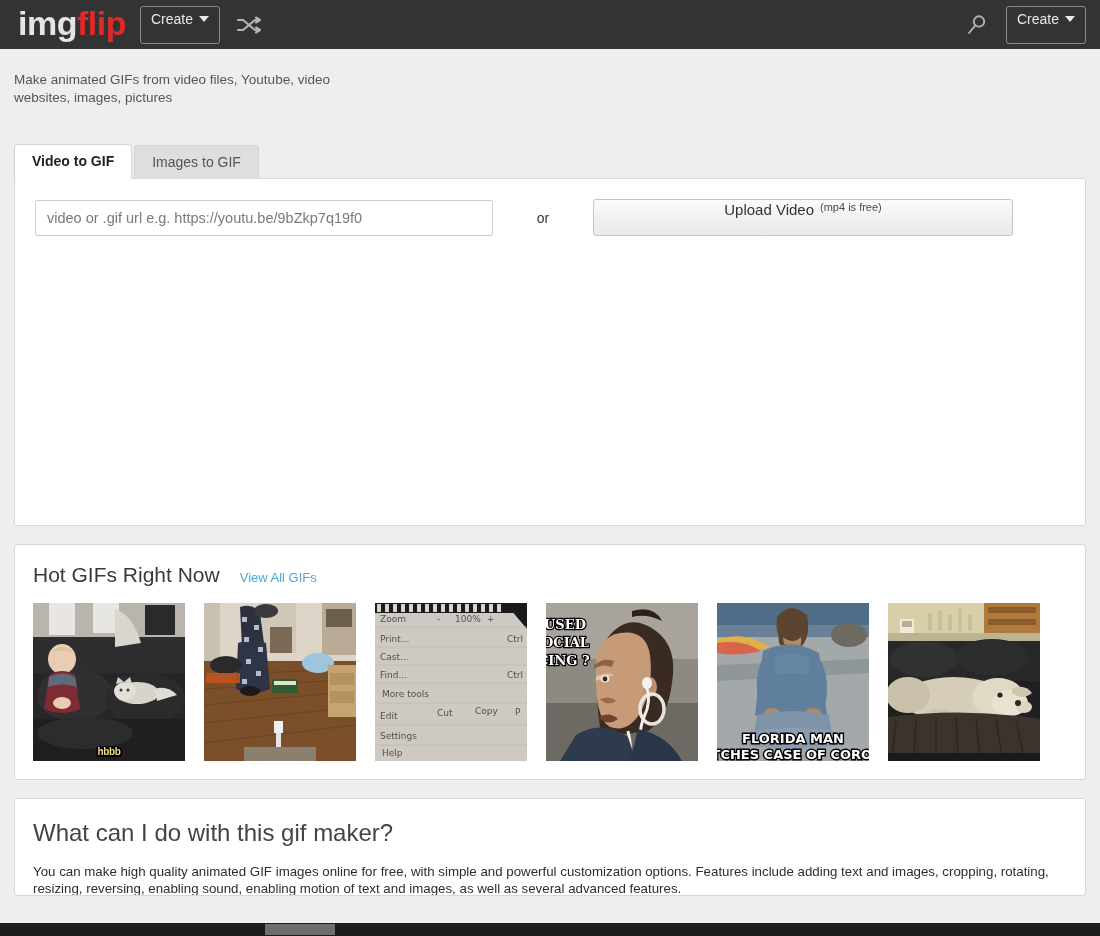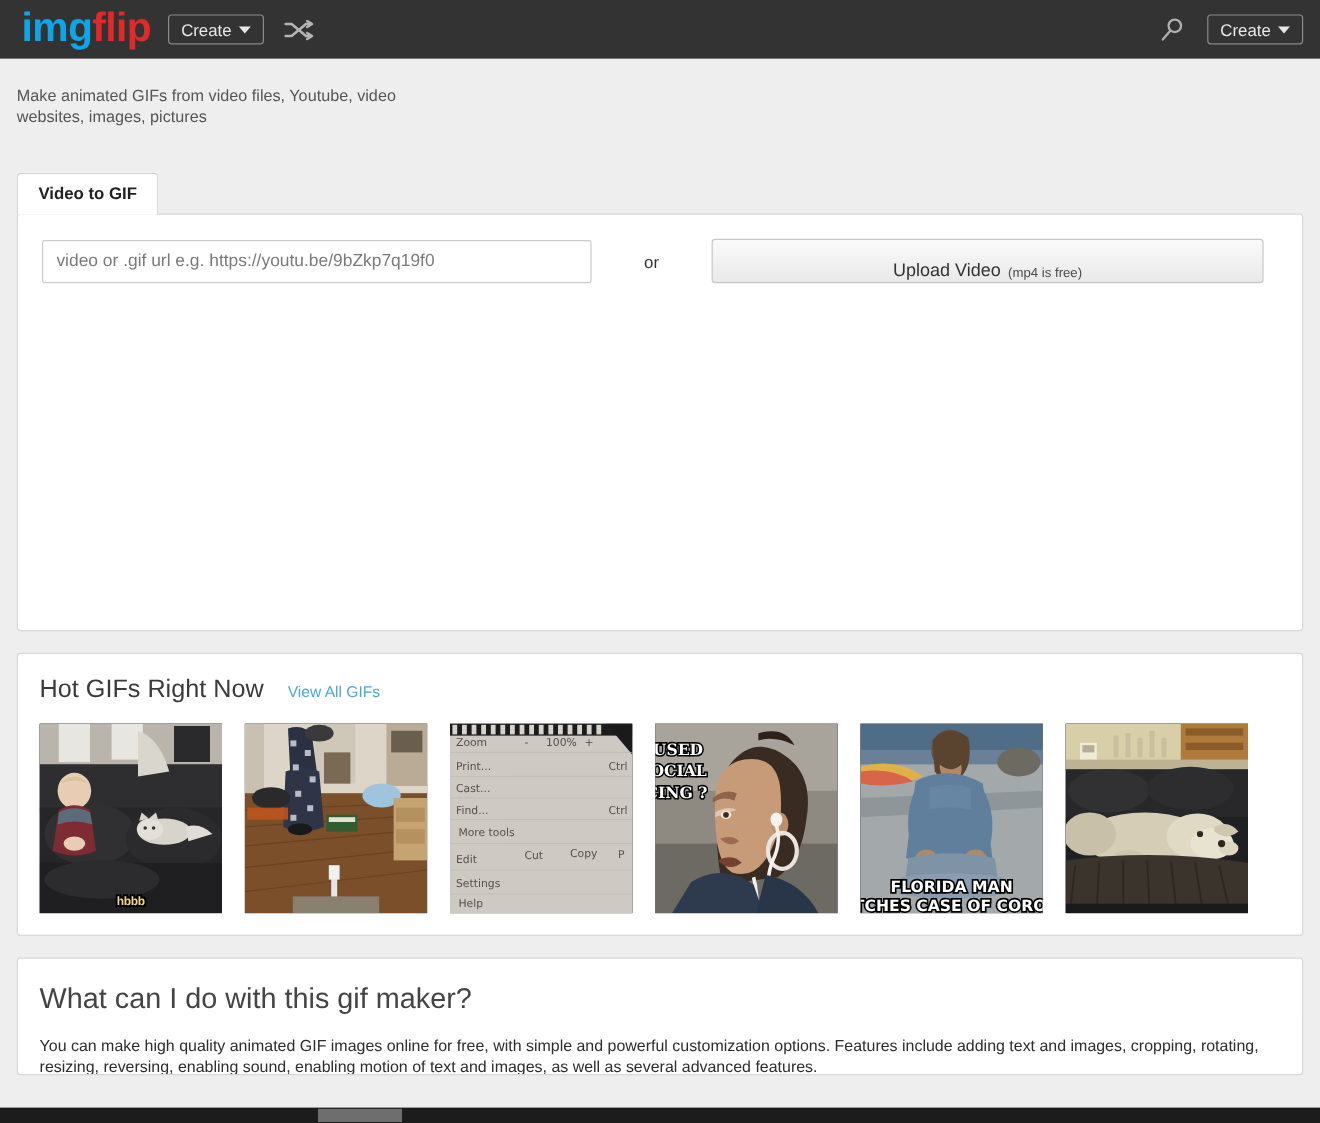--- a/index.html
+++ b/index.html
@@ -27,30 +27,30 @@
   }
   .logo {
     font-size: 34px;
     font-weight: 700;
     letter-spacing: -0.5px;
     line-height: 1;
     user-select: none;
     margin-right: 14px;
     padding-bottom: 3px;
   }
-  .logo .img-part { color: #0ea5e9; margin-top: 16px; }
+  .logo .img-part { color: #e5e5e5; margin-top: 16px; }
   .logo .flip-part { color: #e02a2a; }
 
   .nav-btn {
     border: 1px solid #8a8a8a;
     border-radius: 3px;
     color: #e8e8e8;
     background: transparent;
     font-size: 14px;
-    padding: 5px 10px 4px 10px;
+    padding: 5px 10px 17px 10px;
     line-height: 1;
     display: inline-flex;
     align-items: center;
     gap: 6px;
     cursor: pointer;
     font-family: "Liberation Sans", sans-serif;
   }
   .caret-down {
     width: 0; height: 0;
     border-left: 5px solid transparent;
@@ -163,32 +163,32 @@
     outline: none;
   }
   .url-input::placeholder { color: #7a7a7a; opacity: 1; }
   .or-text {
     width: 100px;
     text-align: center;
     font-size: 14px;
     color: #333333;
   }
   .upload-btn {
-    width: 460px;
+    width: 420px;
     height: 37px;
     box-sizing: border-box;
     border: 1px solid #c6c6c6;
     border-radius: 3px;
     background: linear-gradient(to bottom, #fbfbfb 0%, #f1f1f1 52%, #e9e9e9 100%);
     color: #333333;
     font-size: 15px;
     font-family: "Liberation Sans", sans-serif;
     cursor: pointer;
     display: flex;
-    align-items: flex-end;
+    align-items: flex-start;
     justify-content: center;
     gap: 6px;
   }
   .upload-btn .sub {
     font-size: 11px;
     color: #4a4a4a;
   }
 
   
   .panel.hot {
@@ -315,20 +315,23 @@
 </div>
 
 <div class="page">
   <div class="page-inner">
 
     <p class="page-sub">Make animated GIFs from video files, Youtube, video websites, images, pictures</p>
 
     <div class="tabs">
       <div class="tab active">
         <span>Video to GIF</span>
+      </div>
+      <div class="tab">
+        <span>Images to GIF</span>
       </div>
     </div>
 
     <div class="panel maker">
       <div class="input-row">
         <input class="url-input" type="text" placeholder="video or .gif url e.g. https://youtu.be/9bZkp7q19f0" style="">
         <div class="or-text">or</div>
         <button class="upload-btn">
           <span>Upload Video</span>
           <span class="sub">(mp4 is free)</span>

